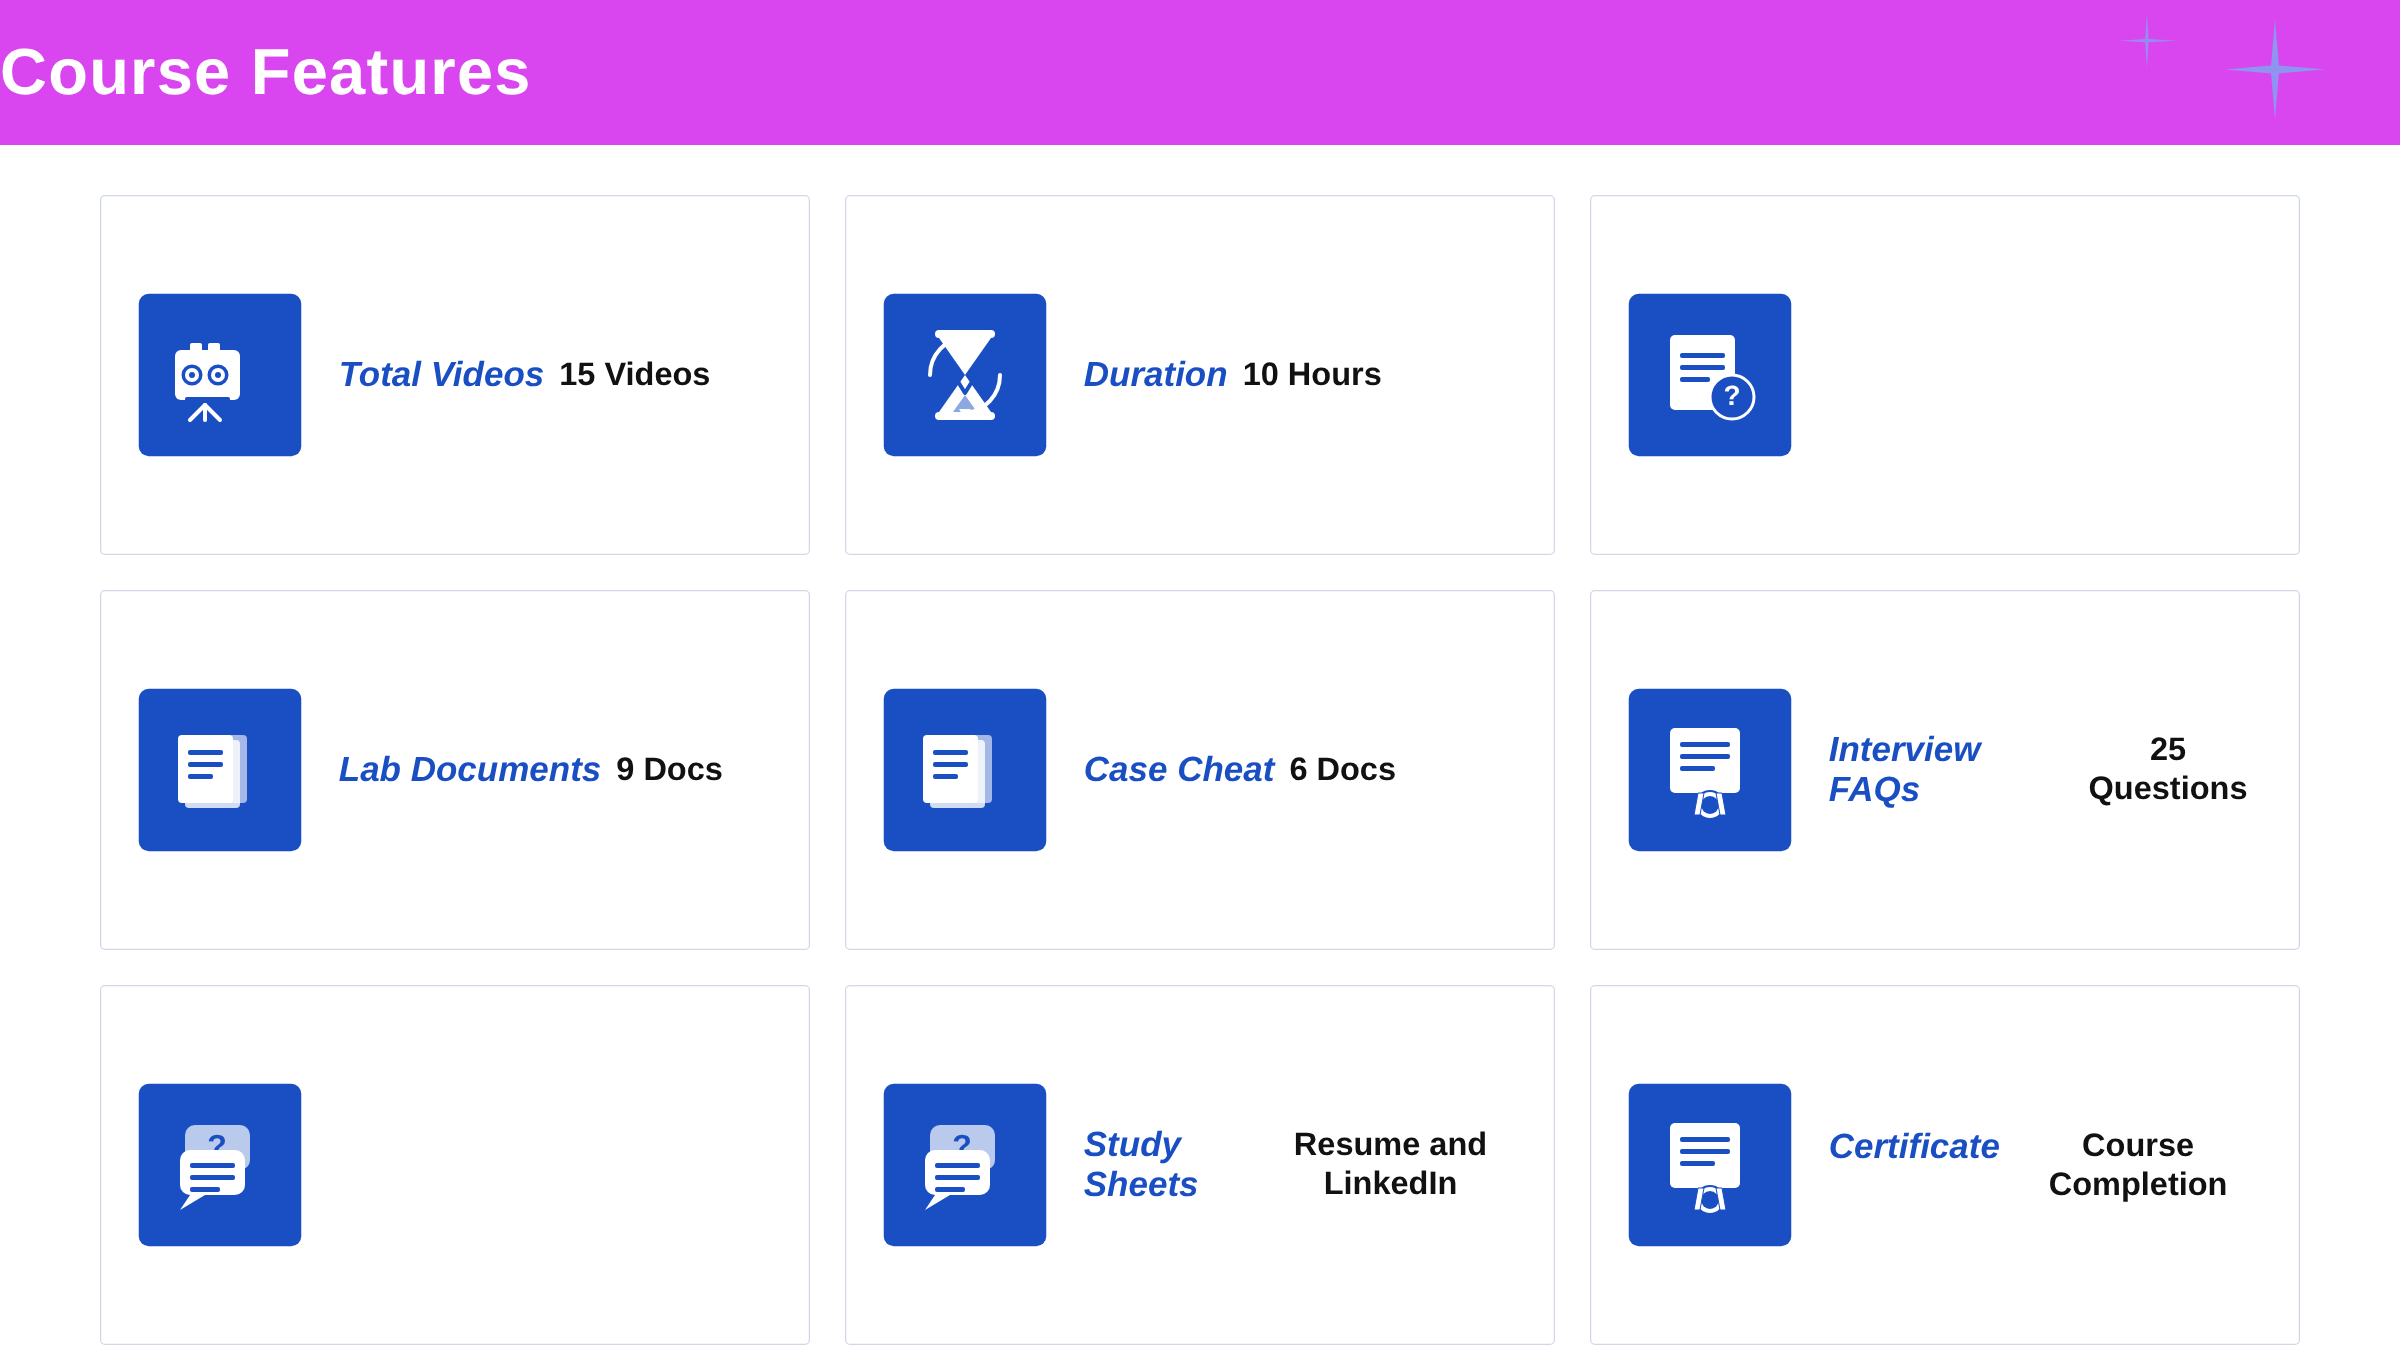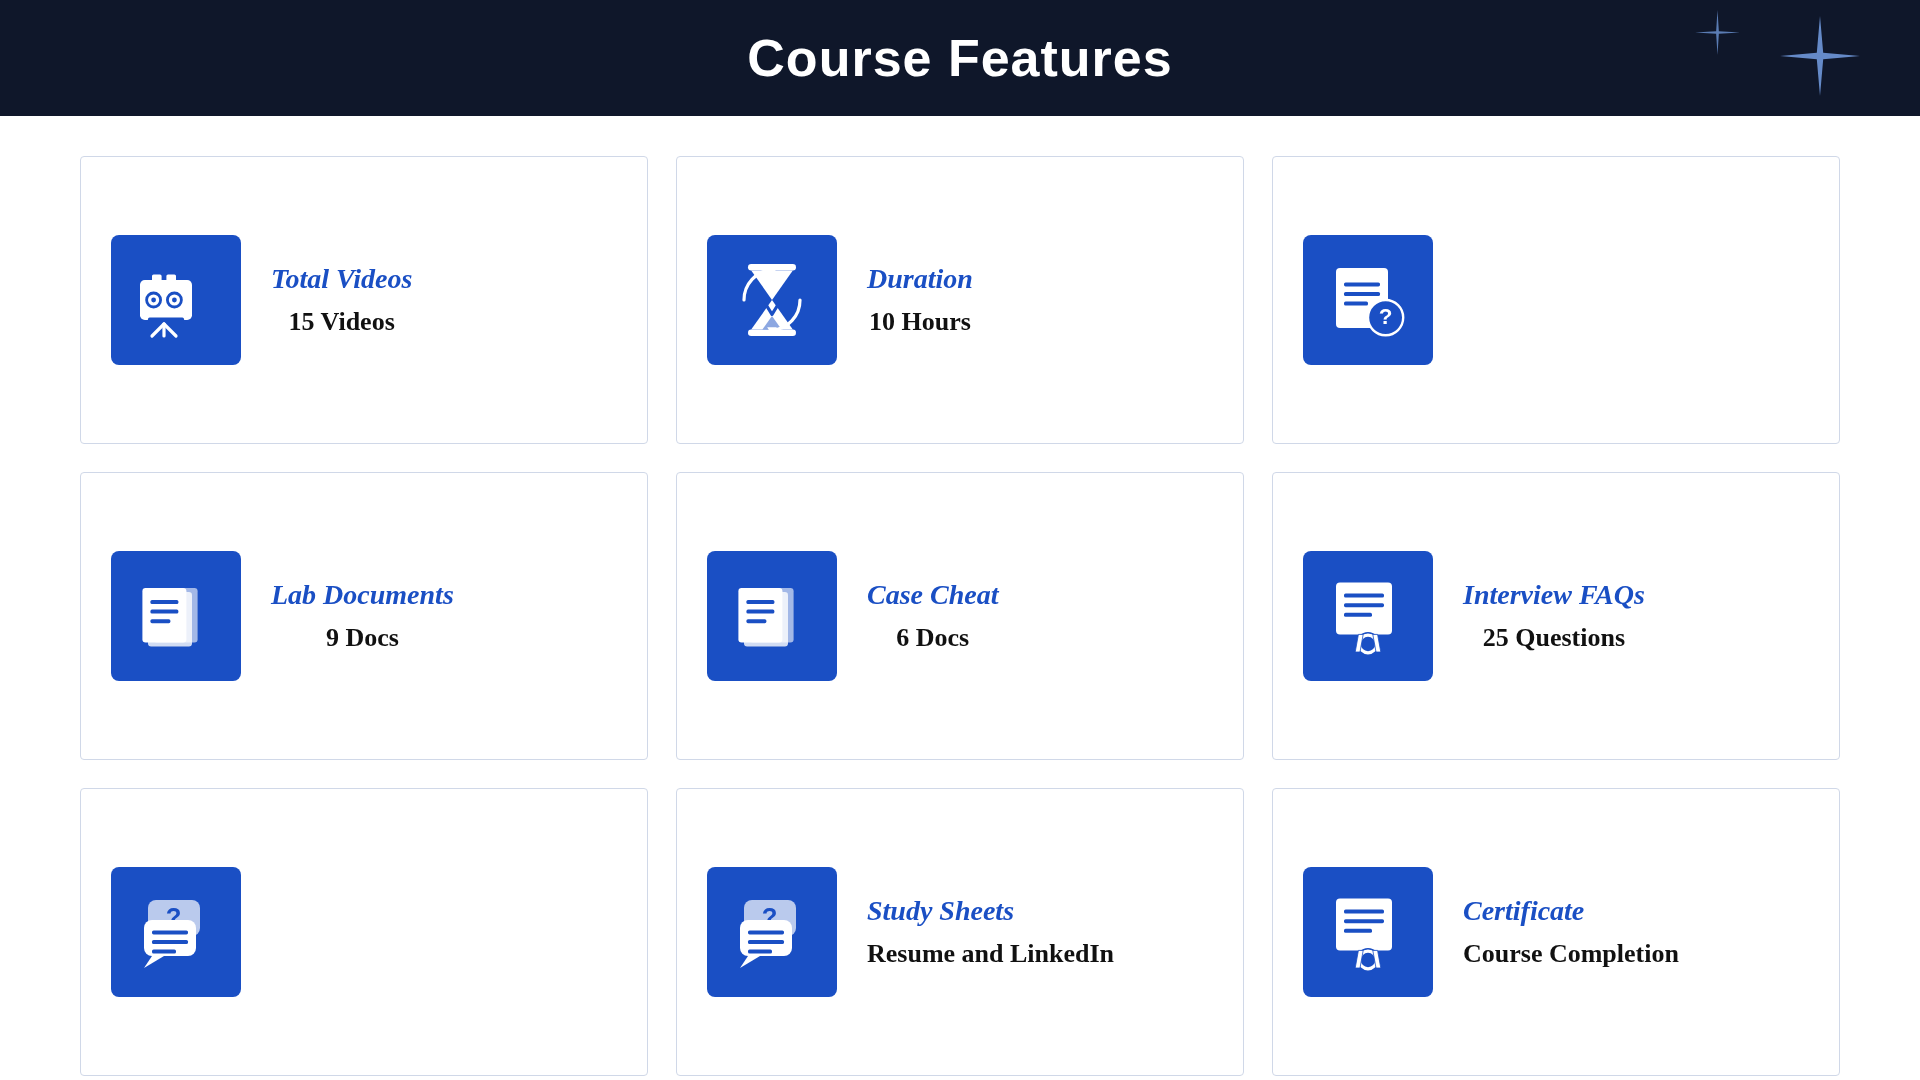--- a/index.html
+++ b/index.html
@@ -6,24 +6,23 @@
 
     body {
       font-family: 'Arial', sans-serif;
       background: #ffffff;
       width: 1920px;
       height: 1080px;
       overflow: hidden;
     }
 
     .header {
-      background: #0f172a;
+      background: #d946ef;
       width: 100%;
       padding: 28px 0;
-      text-align: center;
       position: relative;
     }
 
     .header h1 {
       color: #ffffff;
       font-size: 52px;
       font-weight: 700;
       letter-spacing: 1px;
     }
 
@@ -87,23 +86,22 @@
     }
 
     .card-icon-box svg {
       width: 80px;
       height: 80px;
       fill: #ffffff;
     }
 
     .card-text {
       display: flex;
-      flex-direction: column;
+      flex-direction: row;
       gap: 12px;
-      font-family: Liberation Serif, serif;
     }
 
     .card-title {
       color: #1a4fc4;
       font-size: 28px;
       font-weight: 700;
       font-style: italic;
     }
 
     .card-value {

